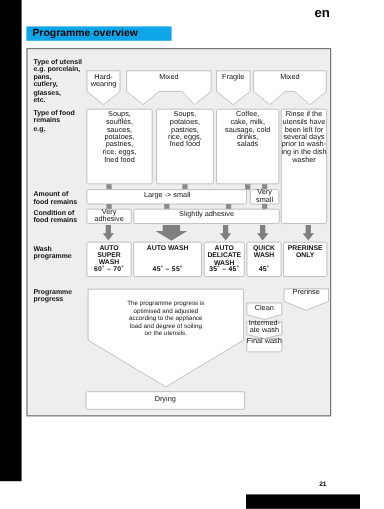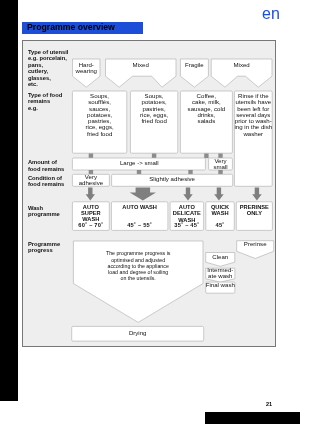--- a/index.html
+++ b/index.html
@@ -1,21 +1,21 @@
 <!DOCTYPE html>
 <html><head>
 <meta charset="utf-8">
 <style>
   html,body{margin:0;padding:0;}
   body{width:300px;height:424px;background:#ffffff;
        font-family:"Liberation Sans",sans-serif;overflow:hidden;position:relative;}
   .edge-left{position:absolute;left:0;top:0;width:18px;height:401px;background:#000;}
   .edge-bottom{position:absolute;left:205px;top:412px;width:95px;height:12px;background:#000;}
-  .lang{position:absolute;left:262px;top:4.6px;font-size:16px;font-weight:normal;color:#1d4ed8;}
-  .titlebar{position:absolute;left:22px;top:22px;width:121px;height:12px;background:#1d4ed8;}
+  .lang{position:absolute;left:262px;top:4.6px;font-size:11px;font-weight:bold;color:#000000;}
+  .titlebar{position:absolute;left:22px;top:22px;width:121px;height:12px;background:#0ea5e9;}
   .titlebar span{position:absolute;left:5px;top:0.2px;font-size:8.7px;font-weight:bold;color:#000;white-space:nowrap;}
   .pagenum{position:absolute;left:266px;top:401px;font-size:5.5px;font-weight:bold;color:#000;}
   .panel{position:absolute;left:22px;top:40px;width:254px;height:307px;background:#eeeeee;
          border:1px solid #777;box-sizing:border-box;}
   svg.diagram{position:absolute;left:0;top:0;pointer-events:none;}
   svg.diagram .box{fill:#fff;stroke:#b6b6b6;stroke-width:0.7;}
   svg.diagram .tab{fill:#8c8c8c;stroke:none;}
   svg.diagram .arrow{fill:#7f7f7f;stroke:none;}
   .rowlabel{position:absolute;font-size:5.8px;font-weight:bold;color:#111;line-height:6.56px;white-space:pre-line;}
   .celltext{position:absolute;font-size:6.1px;color:#111;line-height:6.26px;text-align:center;white-space:pre-line;}

